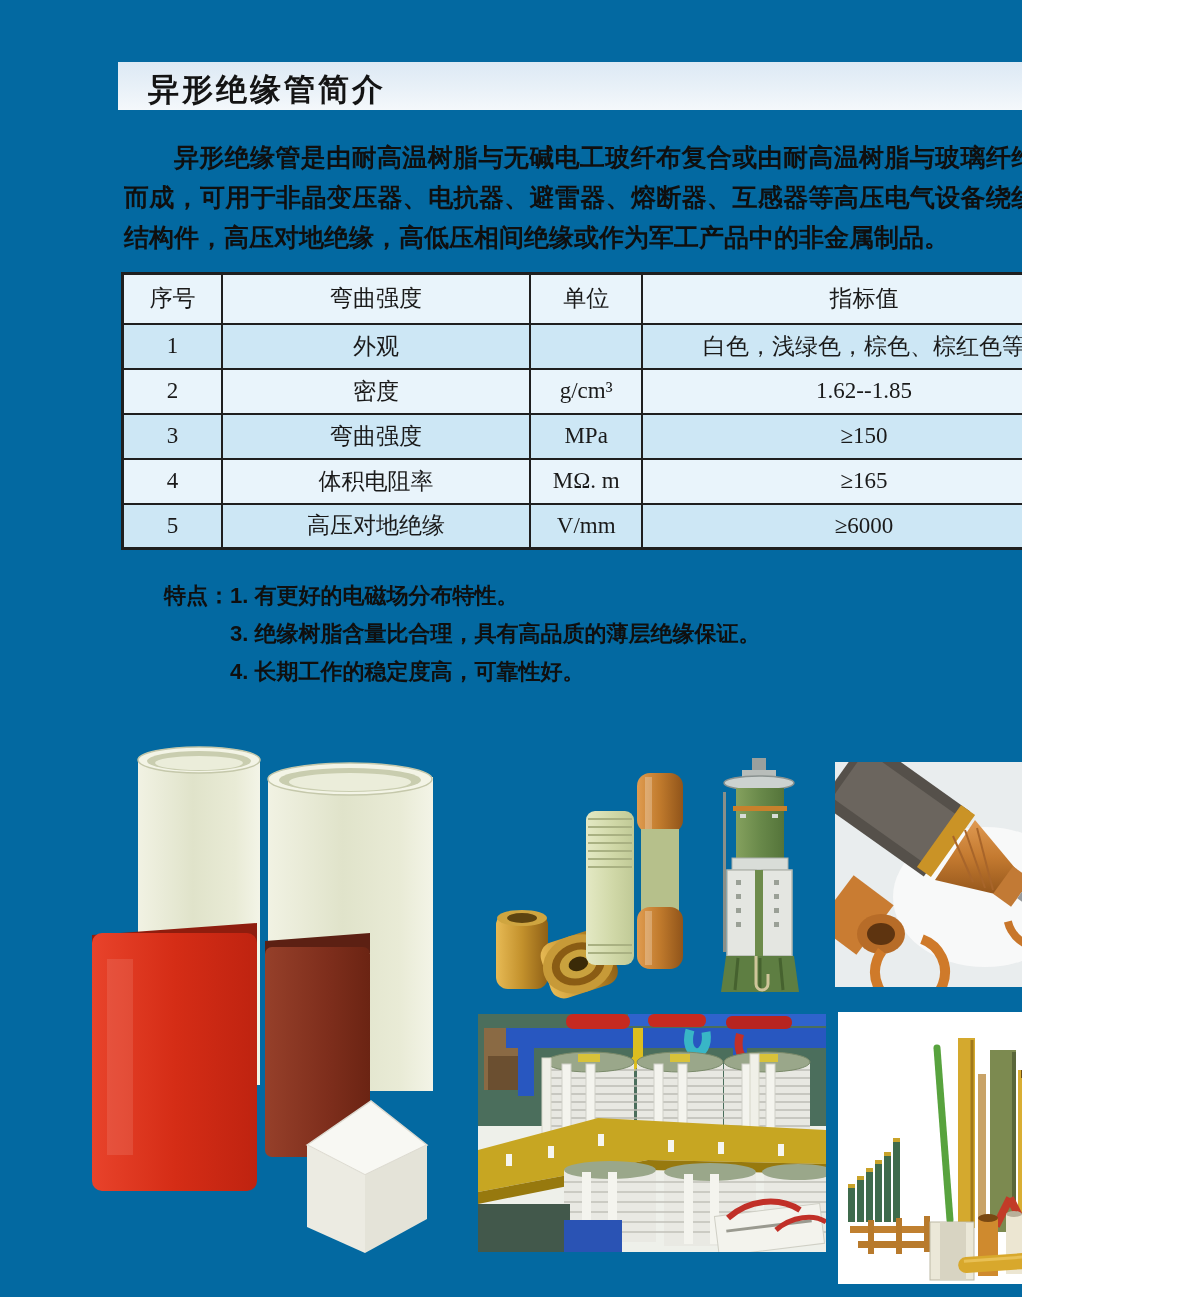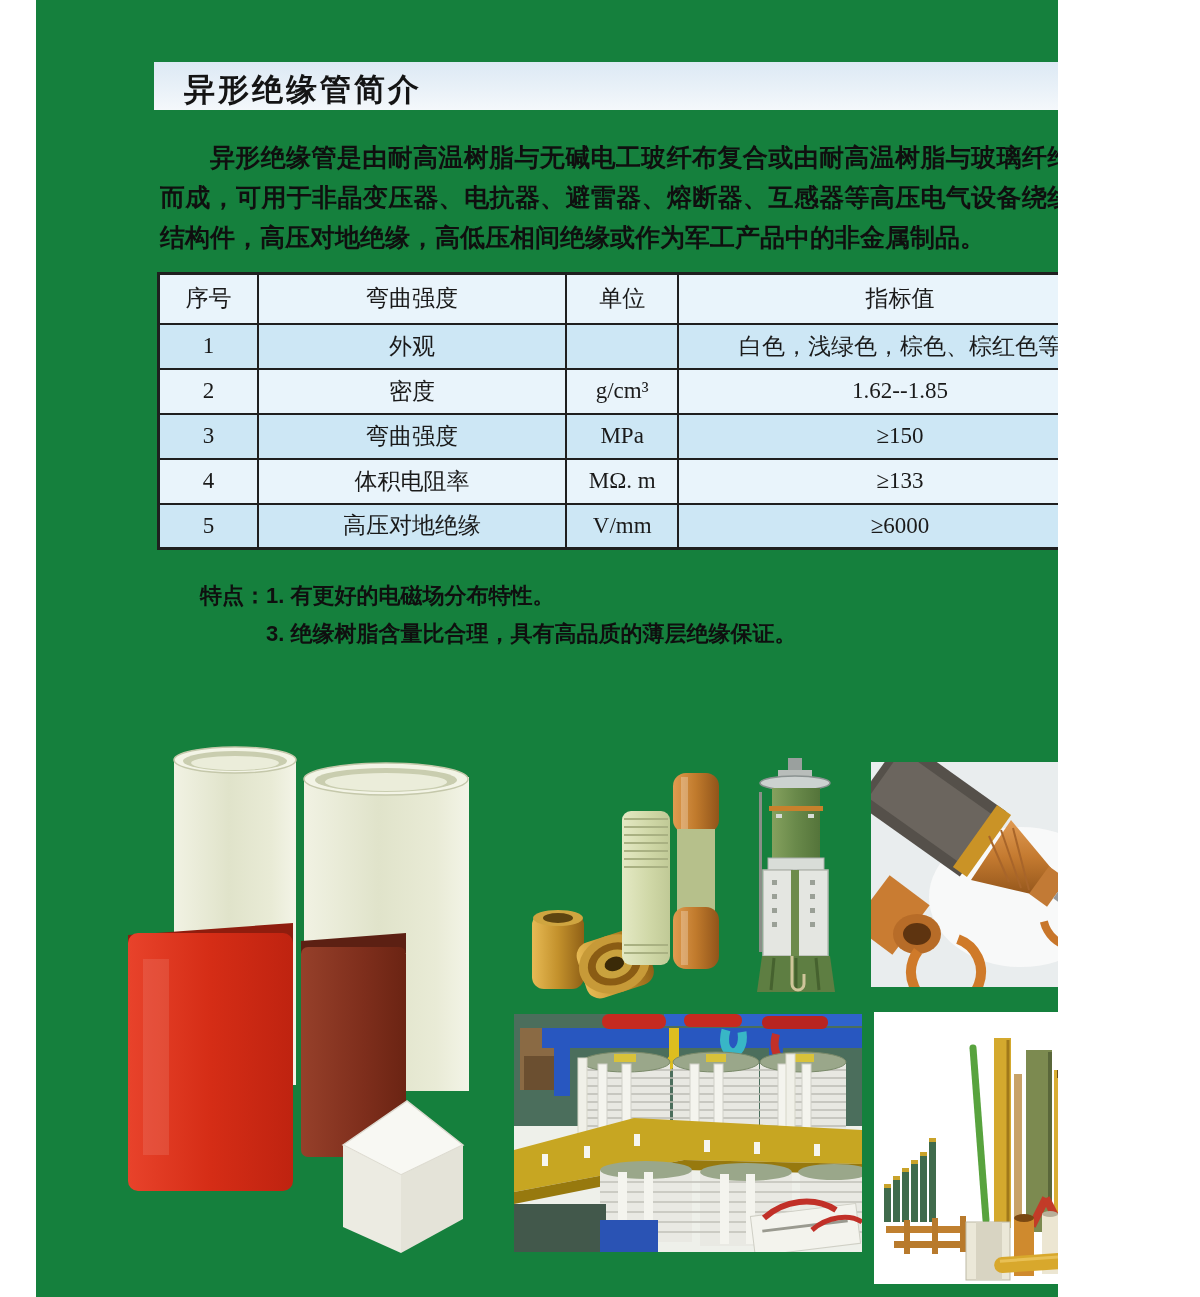--- a/index.html
+++ b/index.html
@@ -1,17 +1,17 @@
 <!DOCTYPE html>
 <html style="--band-top: #dce9f4; --band-bottom: #f4f8fb; --table-row-light: #e9f4fb; --table-row-dark: #cde7f5; --table-border: #1f1f1f;"><head>
 <meta charset="utf-8">
 <style>
   html,body{margin:0;padding:0;background:#ffffff;}
   body{width:1200px;height:1297px;font-family:"Liberation Sans",sans-serif;}
-  .page{position:relative;width:1022px;height:1297px;background:#15803d;overflow:hidden;margin-left:36px;}
+  .page{position:relative;width:1022px;height:1297px;background:#0369a1;overflow:hidden;}
 
   .title-band{
     position:absolute;left:118px;top:62px;width:978px;height:48px;
     background:linear-gradient(180deg,var(--band-top,#dce9f4) 0%,#e9f1f8 55%,var(--band-bottom,#f4f8fb) 100%);
   }
   .page-title{
     margin:0;padding:7px 0 0 30px;
     font-family:"Liberation Sans",sans-serif;font-weight:bold;
     font-size:31px;letter-spacing:3px;color:#141414;
   }
@@ -99,36 +99,37 @@
       <tr>
         <td>3</td>
         <td>弯曲强度</td>
         <td>MPa</td>
         <td>≥150</td>
       </tr>
       <tr>
         <td>4</td>
         <td>体积电阻率</td>
         <td>MΩ. m</td>
-        <td>≥133</td>
+        <td>≥165</td>
       </tr>
       <tr>
         <td>5</td>
         <td>高压对地绝缘</td>
         <td>V/mm</td>
         <td>≥6000</td>
       </tr>
     </tbody>
   </table>
 
   <div class="features">
     <div class="features-label">特点：</div>
     <div class="features-items">
       <div class="feature-item">1. 有更好的电磁场分布特性。</div>
       <div class="feature-item">3. 绝缘树脂含量比合理，具有高品质的薄层绝缘保证。</div>
+      <div class="feature-item">4. 长期工作的稳定度高，可靠性好。</div>
     </div>
   </div>
 
   <figure class="photo ph-left">
     <svg viewBox="0 0 415 512">
       <defs>
         <linearGradient id="cylA" x1="0" y1="0" x2="1" y2="0">
           <stop offset="0" stop-color="#f1f2e3"></stop>
             <stop offset="0.45" stop-color="#e0e3ca"></stop>
           <stop offset="0.8" stop-color="#e9ebd6"></stop>

